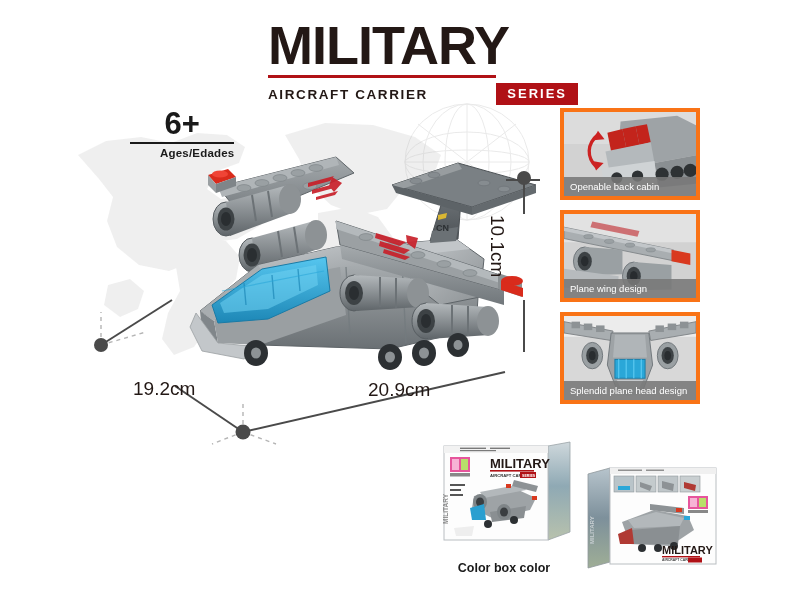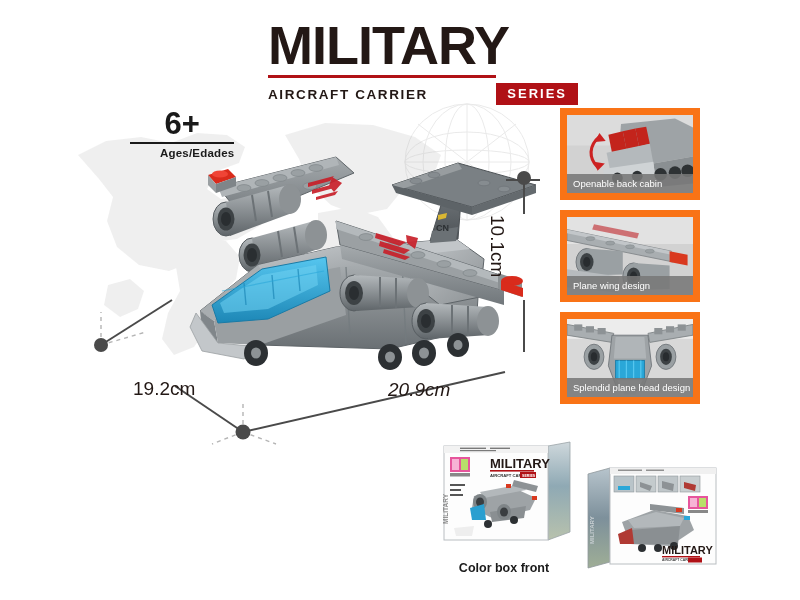--- a/index.html
+++ b/index.html
@@ -47,31 +47,31 @@
   .age-rule { height: 2px; background: #1a1a1a; margin: 3px 0 3px; }
   .age-label { font-size: 11.5px; font-weight: bold; color: #1a1a1a; letter-spacing: .2px; margin-left: 30px; }
 
   
   .hero { position: absolute; left: 140px; top: 115px; width: 400px; height: 280px; }
 
   
   .dims { position: absolute; inset: 0; pointer-events: none; }
   .dim-text { position: absolute; font-size: 19px; color: #231815; font-family: "Liberation Sans", sans-serif; }
   .dim-w { left: 133px; top: 378px; text-align: center; }
-  .dim-d { left: 388px; top: 379px; font-style: italic; }
+  .dim-d { left: 368px; top: 379px; }
   .dim-h {
     left: 508px; top: 215px;
     transform: rotate(90deg); transform-origin: left top;
   }
 
   
   .panels { position: absolute; left: 560px; top: 108px; width: 140px; }
   .panel {
     position: relative; width: 140px; height: 92px;
-    border: 7px solid #f97316; background: #404040;
+    border: 4px solid #f97316; background: #404040;
     margin-bottom: 10px; overflow: hidden;
   }
   .panel-img { position: absolute; inset: 0; }
   .panel-cap {
     position: absolute; left: 0; right: 0; bottom: 0; height: 19px;
     background: rgba(120,120,120,.88); color: #fff;
     font-size: 9.5px; line-height: 19px; padding-left: 6px;
     white-space: nowrap; overflow: hidden;
   }
 
@@ -492,21 +492,21 @@
             <path d="M40,68 L54,64 L56,80 L42,80 Z" fill="#2a9fd0"></path>
             <rect x="76" y="44" width="5" height="4" fill="#d9391f"></rect>
             <rect x="102" y="56" width="5" height="4" fill="#d9391f"></rect>
             <g fill="#2c3033">
               <circle cx="58" cy="84" r="4"></circle>
                 <circle cx="84" cy="80" r="4"></circle>
             </g>
           </g>
           <path d="M24,88 L44,86 L42,96 L26,96 Z" fill="#eeeeee"></path>
         </svg>
-        <div class="box-cap cap-a">Color box front</div>
+        <div class="box-cap cap-a">Color box color</div>
       </div>
 
       <div class="boxshot">
         <svg width="136" height="108" viewBox="0 0 136 108">
           <defs>
             <linearGradient id="bxSide2" x1="0" y1="0" x2="0" y2="1">
               <stop offset="0" stop-color="#b7c4cc"></stop>
                 <stop offset=".5" stop-color="#7d909b"></stop>
               <stop offset="1" stop-color="#9fae96"></stop>
             </linearGradient>

